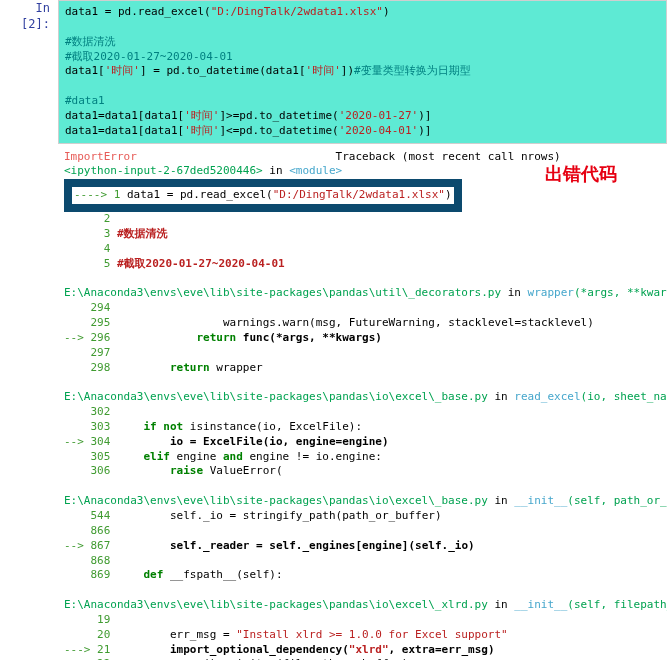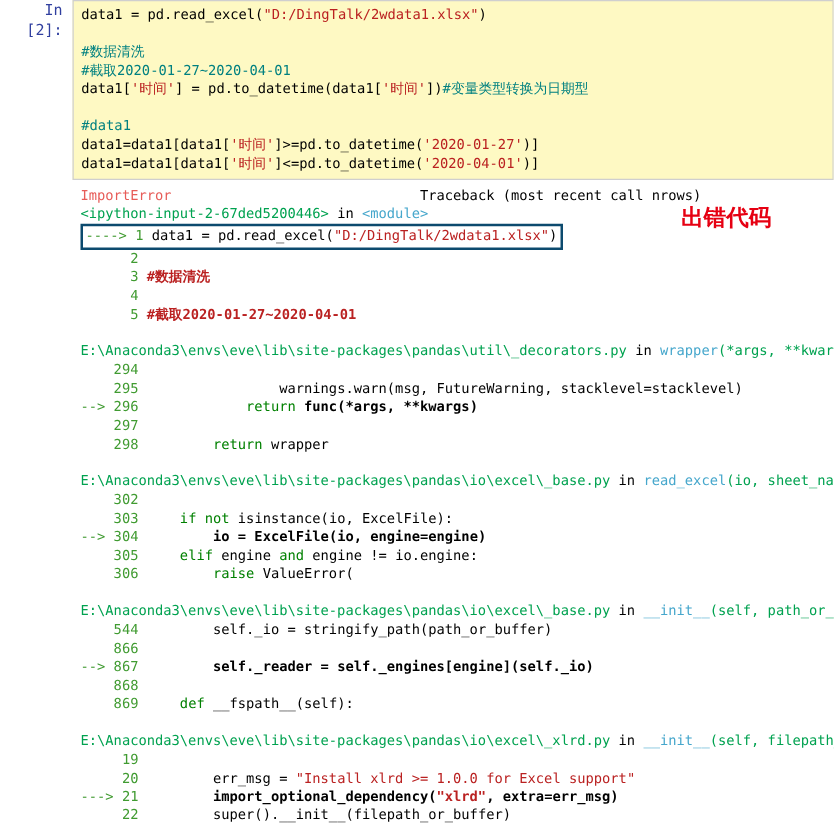--- a/index.html
+++ b/index.html
@@ -16,46 +16,46 @@
       flex-shrink: 0;
       text-align: right;
       padding-right: 8px;
       color: #303F9F;
       font-size: 12px;
     }
     .input-area {
       flex: 1;
       padding: 4px 6px;
       border: 1px solid #cfcfcf;
-      background: #fef9c3;
+      background: #5eead4;
       overflow-x: auto;
     }
     .output-area {
       flex: 1;
       padding: 6px 6px 8px 6px;
       overflow-x: auto;
     }
     pre { white-space: pre; font-family: inherit; }
 
     
     .s-red { color: #BA2121; }      
     .s-teal { color: #008080; }
 
     
     .tb-err { color: #E75C58; font-weight: normal; }
     .tb-path { color: #00A250; font-weight: normal; }
     .tb-lineno { color: #409B31; }
     .tb-arrow { color: #409B31; }
     .tb-red { color: #BA2121; }
-    .tb-kw { color: #008000; font-weight: normal; }
+    .tb-kw { color: #008000; font-weight: bold; }
     .tb-func { color: #46A7CC; }
     .tb-bold { font-weight: bold; }
 
     .red-box {
-      border: 2px solid #0c4a6e;
+      border: 8px solid #0c4a6e;
       padding: 1px 2px;
       display: inline-block;
     }
     .cn-annot {
       color: #E60012;
       font-family: "SimSun","Songti SC",serif;
       font-size: 18px;
       position: absolute;
       font-weight: bold;
     }

